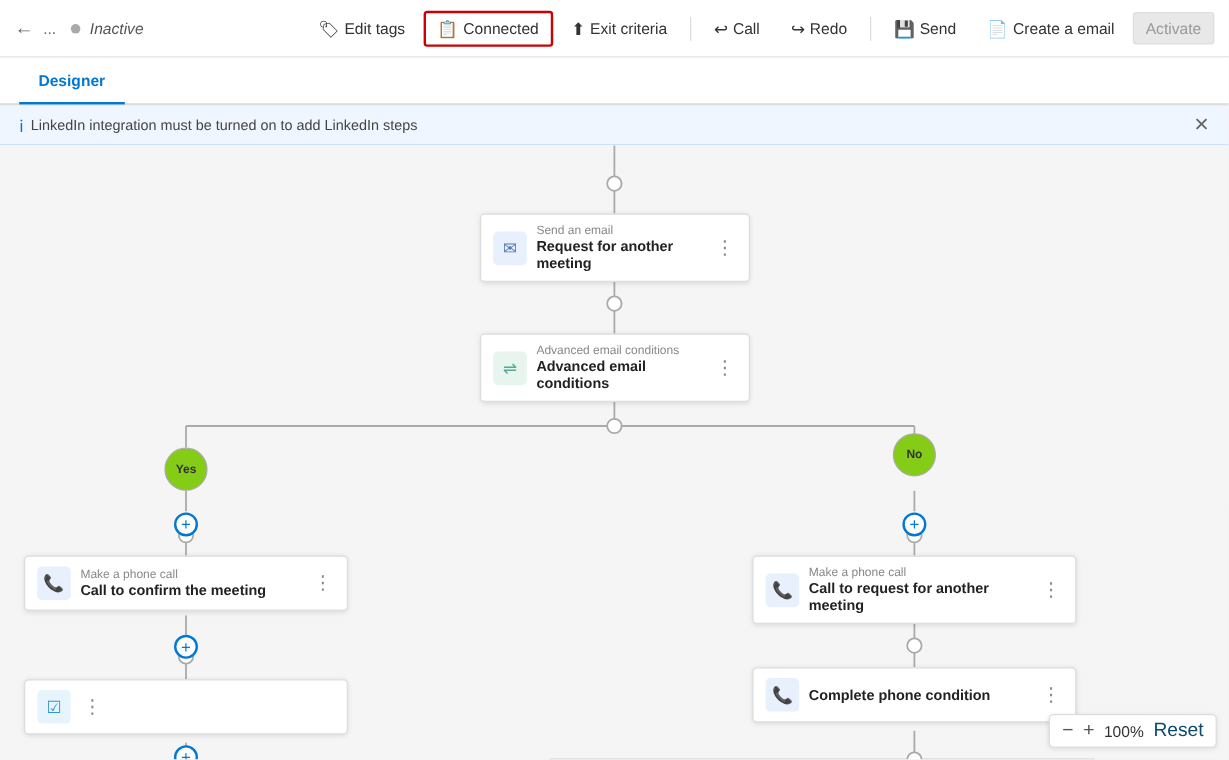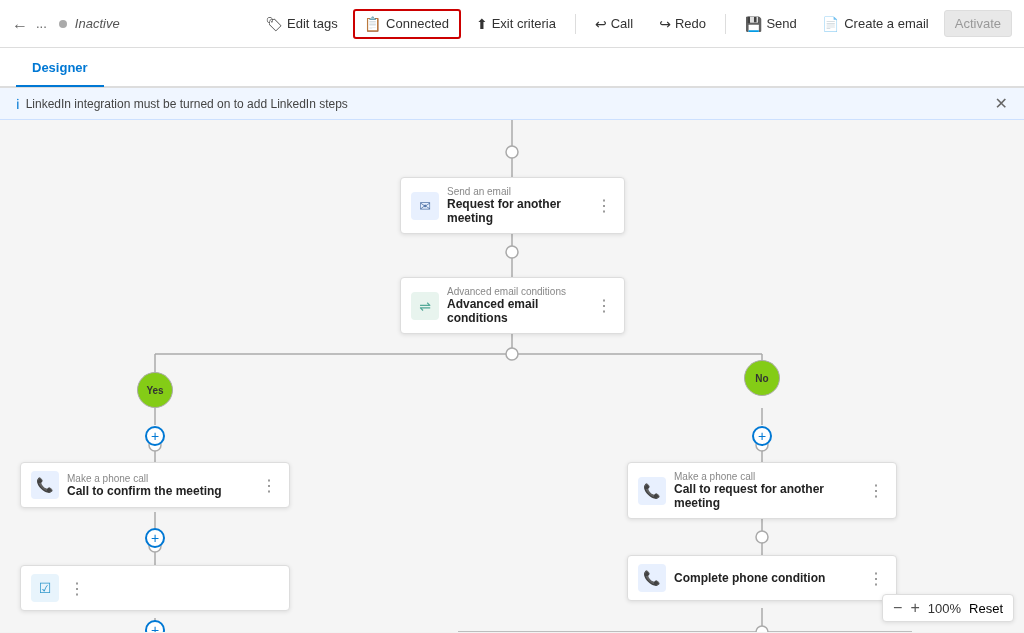--- a/index.html
+++ b/index.html
@@ -95,21 +95,21 @@
     }
 
     
     .zoom-bar {
       position: absolute; bottom: 10px; right: 10px;
       background: #fff; border: 1px solid #ddd; border-radius: 4px;
       display: flex; align-items: center; gap: 8px; padding: 4px 10px;
       font-size: 13px; box-shadow: 0 1px 4px rgba(0,0,0,0.1);
     }
     .zoom-btn { cursor: pointer; font-size: 16px; color: #555; border: none; background: none; }
-    .zoom-reset { cursor: pointer; color: #000000; font-size: 13px; border: none; background: none; text-align: right; }
+    .zoom-reset { cursor: pointer; color: #0c4a6e; font-size: 16px; border: none; background: none; text-align: right; }
   </style>
 </head>
 <body>
 
 <div class="topbar">
   <span class="topbar-back">←</span>
   <span class="topbar-brand">...</span>
   <span class="status-dot"></span>
   <span class="topbar-status">Inactive</span>
   <div class="topbar-spacer"></div>

